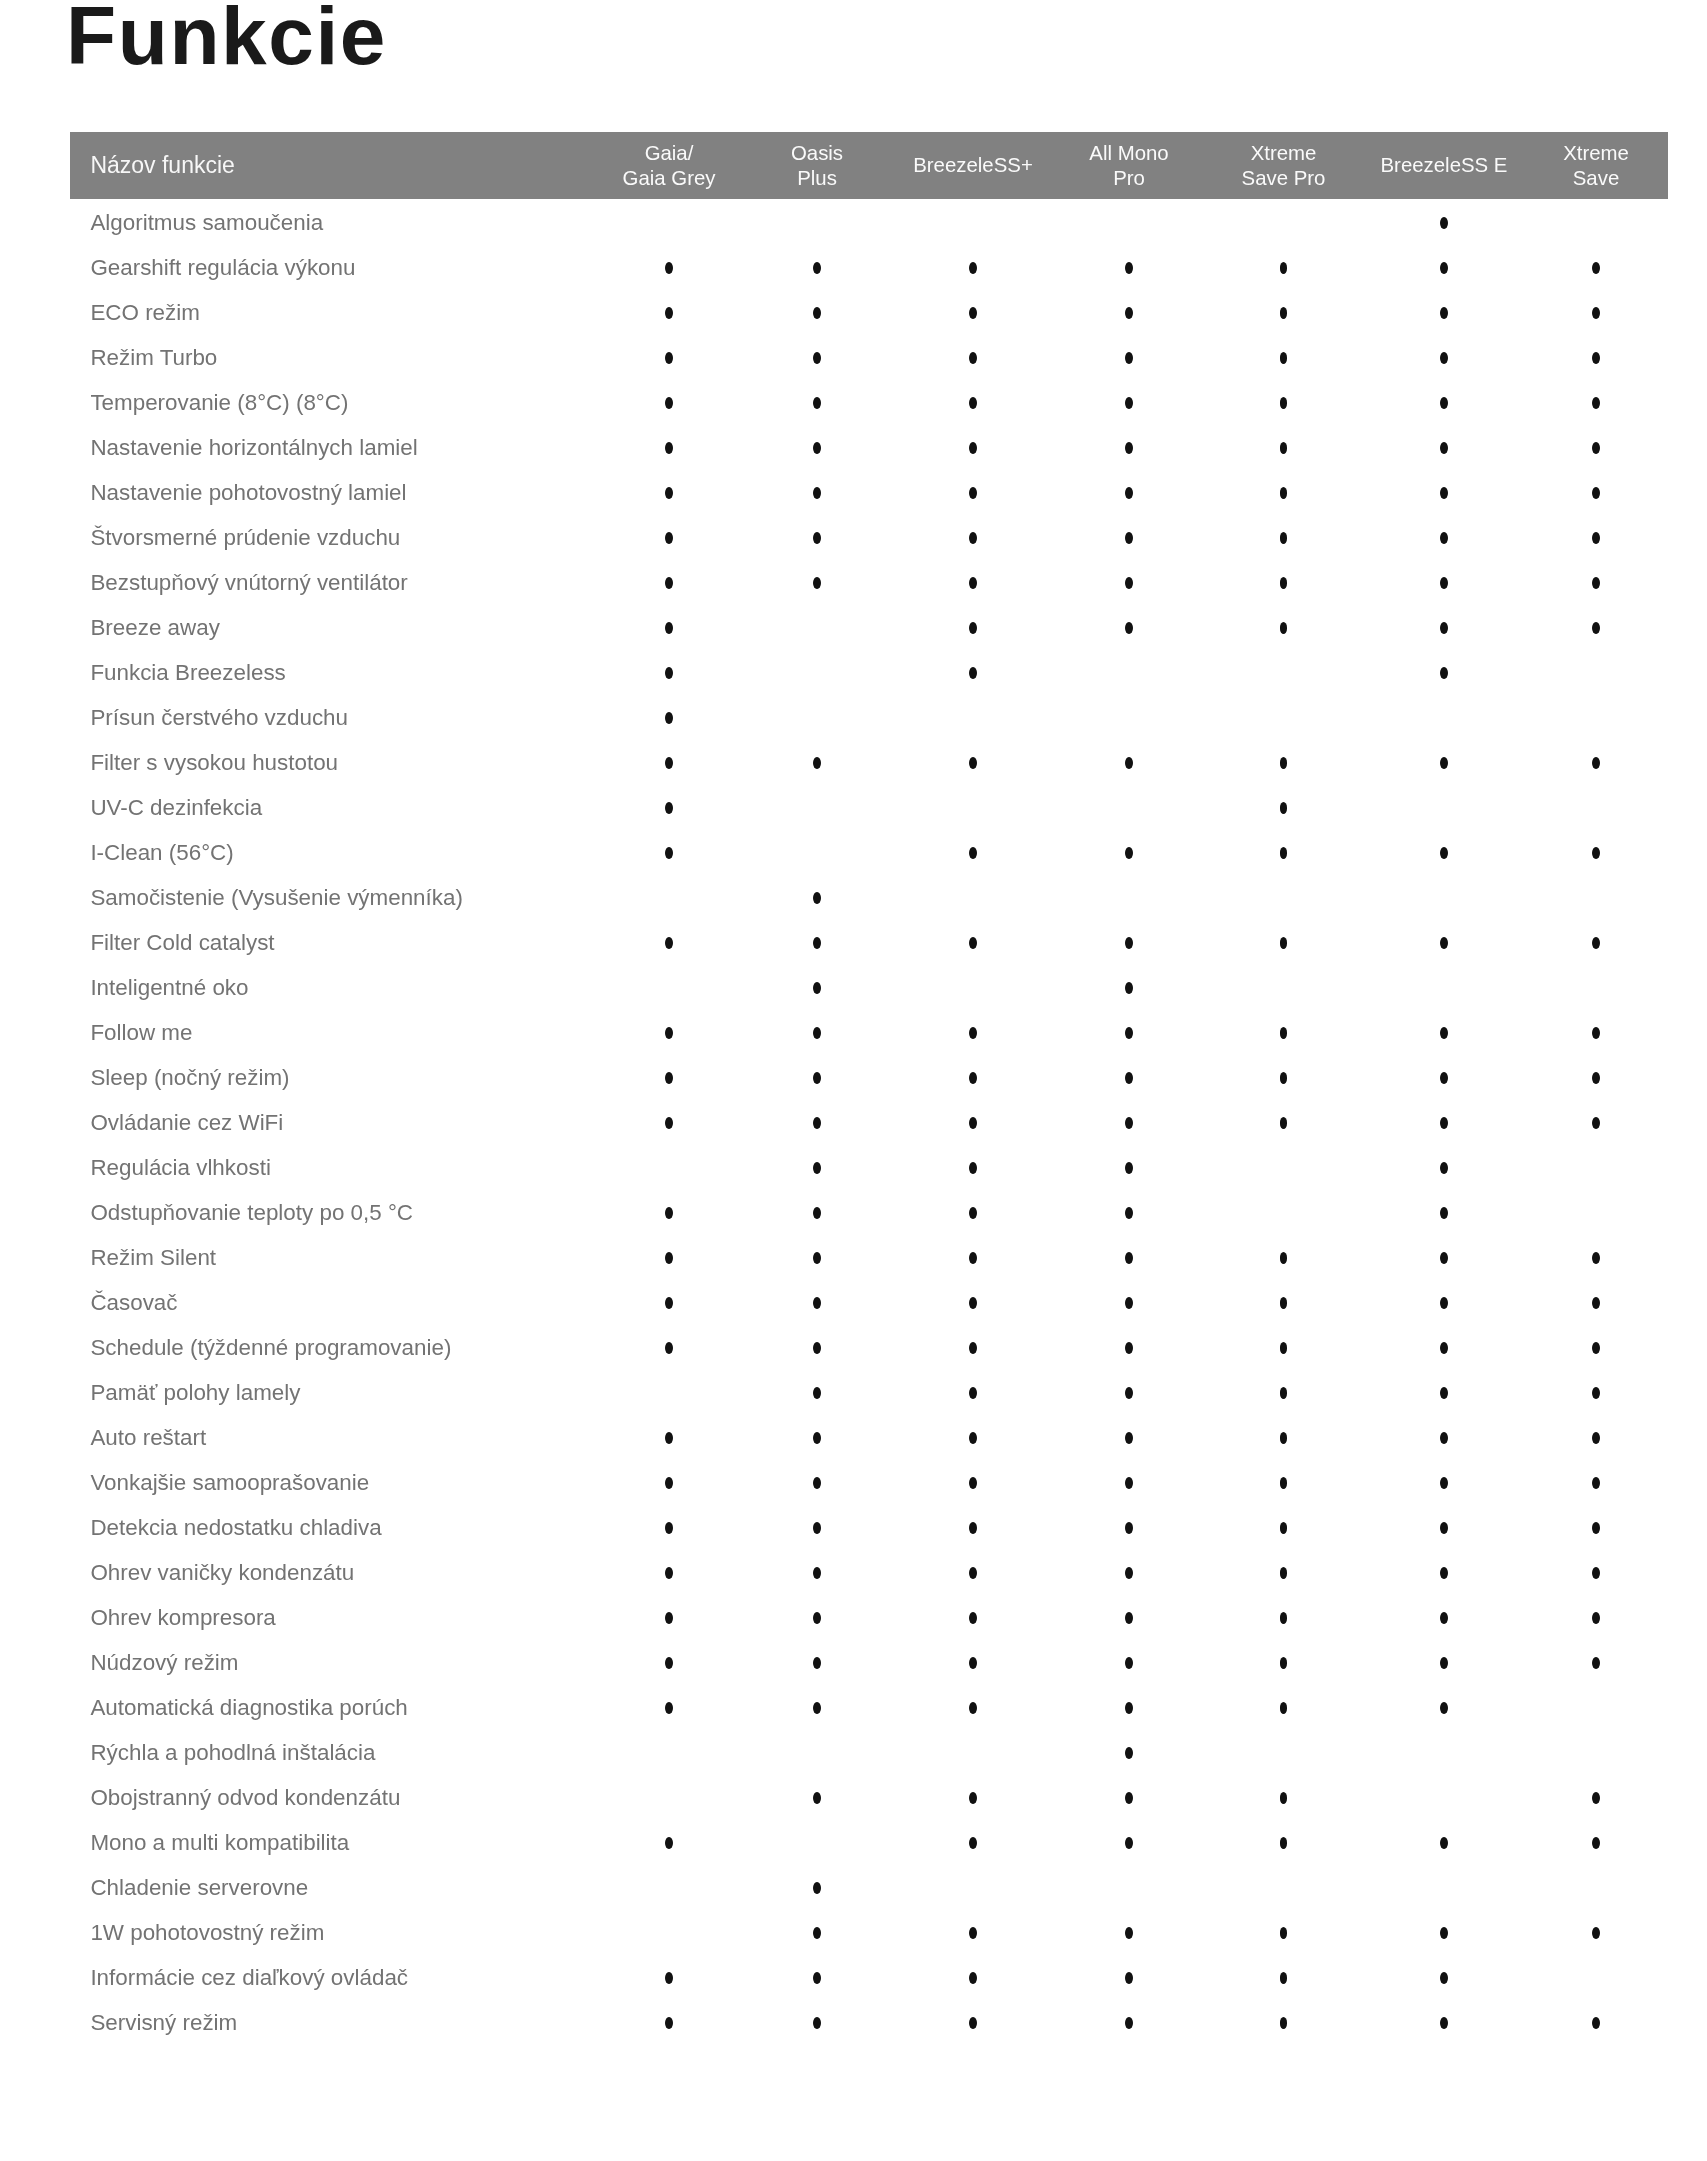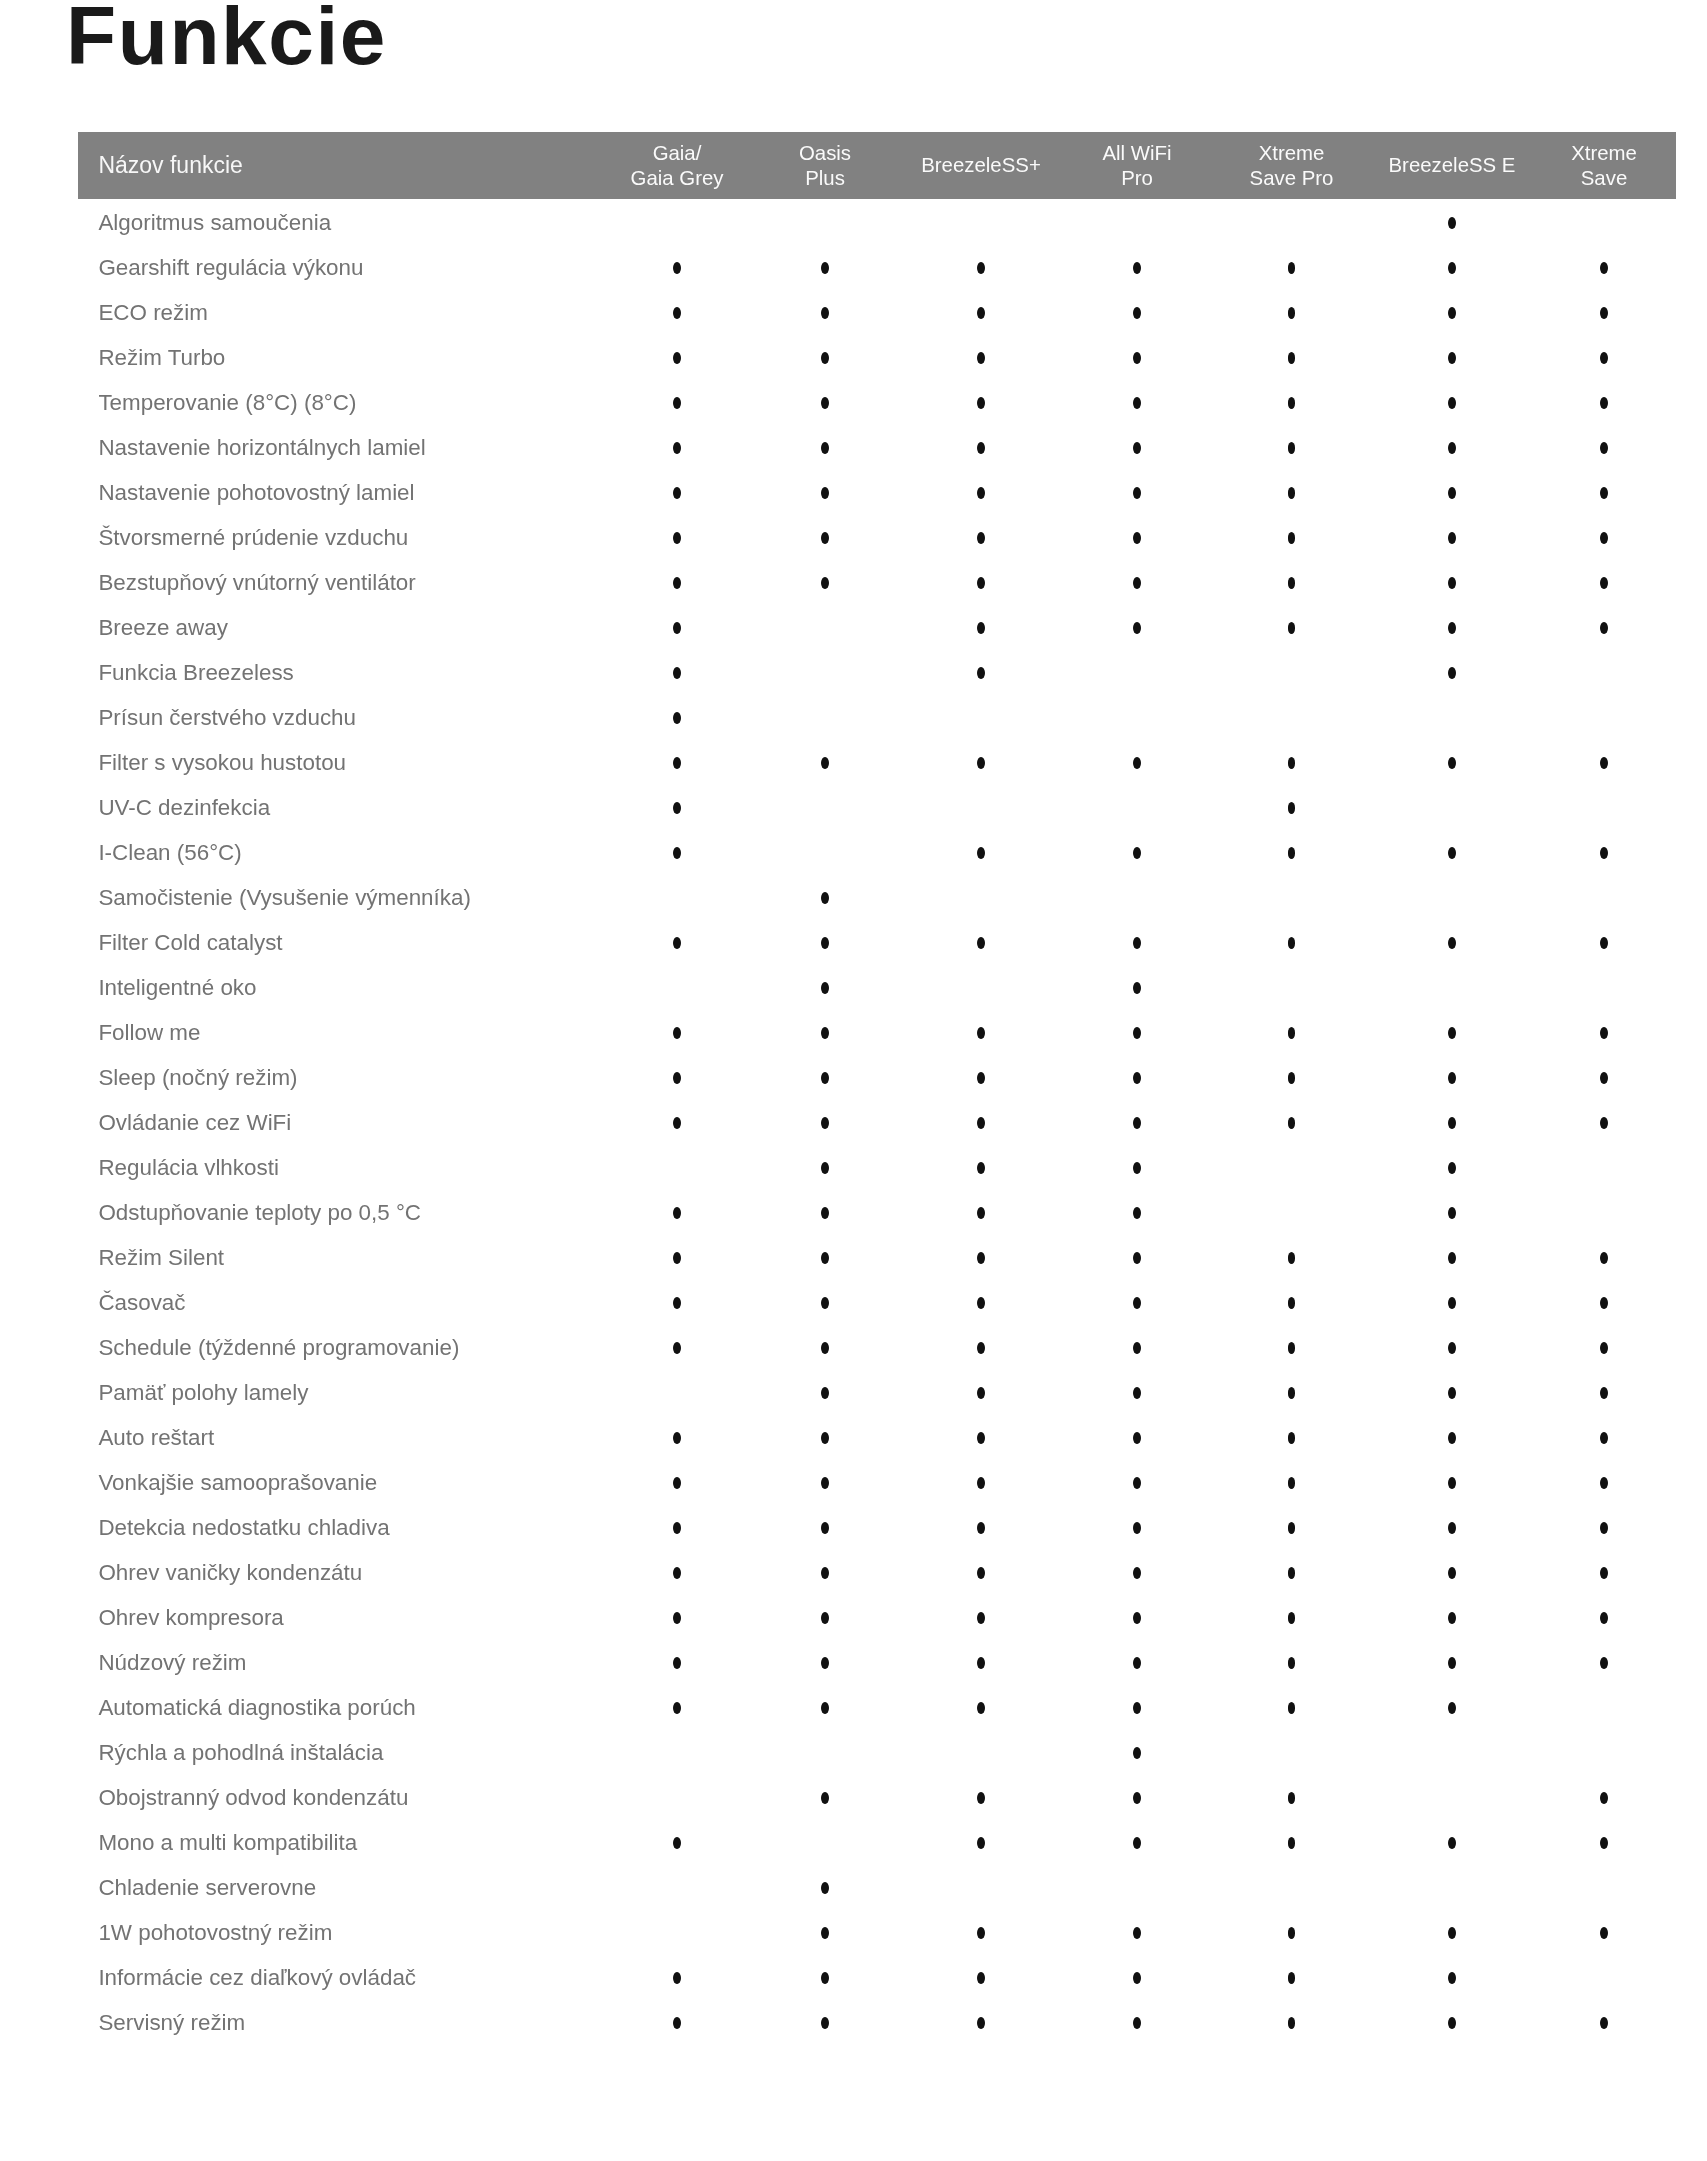--- a/index.html
+++ b/index.html
@@ -21,21 +21,21 @@
     left: 66px;
     top: -11px;
     margin: 0;
     font-size: 82px;
     font-weight: 700;
     letter-spacing: 1.6px;
     color: #1a1a1a;
   }
   .tbl {
     position: absolute;
-    left: 78px;
+    left: 70px;
     top: 132px;
     width: 1598px;
   }
   .grid-row {
     display: grid;
     grid-template-columns: 527px 144px 152px 160px 152px 157px 164px 140px;
     align-items: center;
   }
   .thead {
     background: #818181;
@@ -92,21 +92,21 @@
       </div>
       <div class="th-col">
         <span>Oasis</span>
         <span>Plus</span>
       </div>
       <div class="th-col">
         <span>BreezeleSS+</span>
         <span></span>
       </div>
       <div class="th-col">
-        <span>All WiFi</span>
+        <span>All Mono</span>
         <span>Pro</span>
       </div>
       <div class="th-col">
         <span>Xtreme</span>
         <span>Save Pro</span>
       </div>
       <div class="th-col">
         <span>BreezeleSS E</span>
         <span></span>
       </div>

